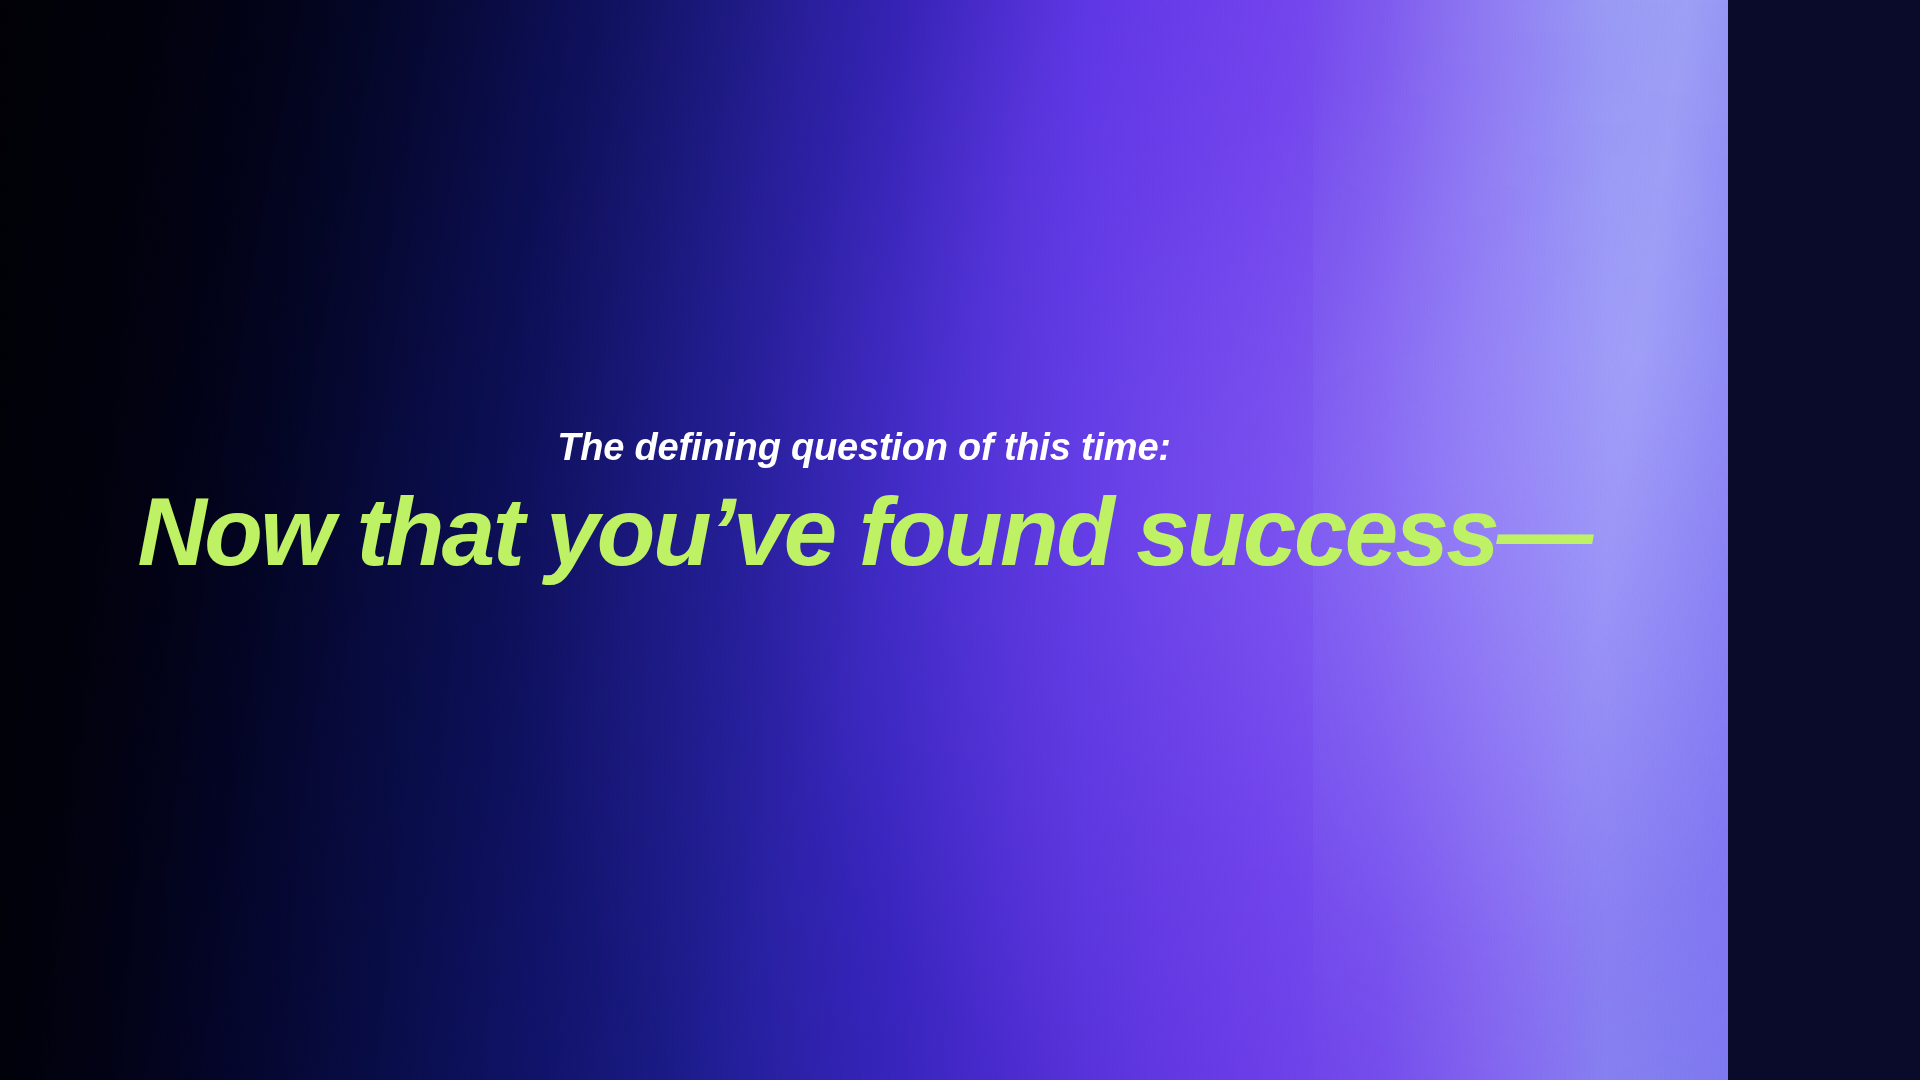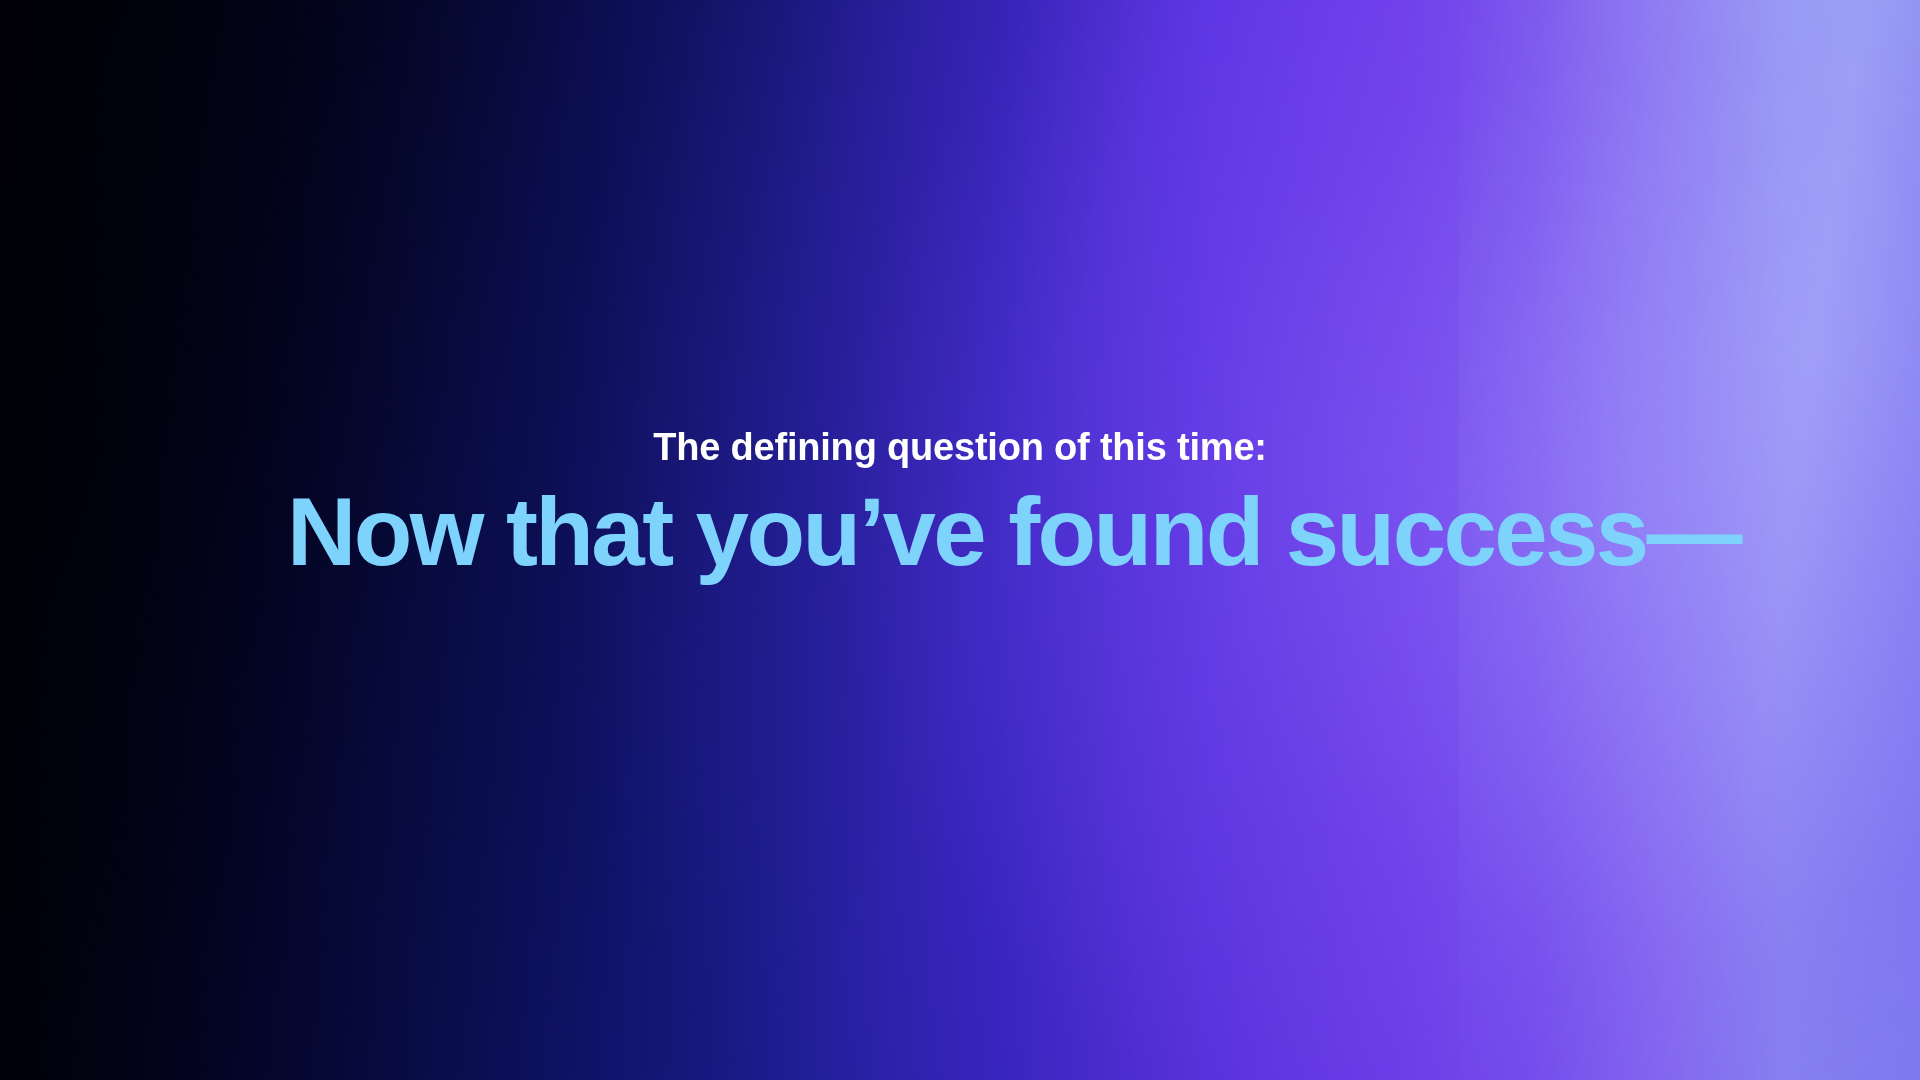--- a/index.html
+++ b/index.html
@@ -12,26 +12,27 @@
   }
 
   body {
     font-family: "Liberation Sans", sans-serif;
     background: #0a0a2a;
   }
 
   
   .slide {
     position: relative;
-    width: 1920px;
+    width: 1728px;
     height: 1080px;
     overflow: hidden;
     display: flex;
     align-items: center;
     justify-content: center;
+    font-style: italic;
   }
 
   
   
   .bg-base {
     position: absolute;
     inset: 0;
     background: linear-gradient(
       90deg,
       #010108   0%,
@@ -131,22 +132,21 @@
     margin: 0 0 16px 0;
     white-space: nowrap;
   }
 
   .headline {
     margin: 0;
     font-size: 96px;
     font-weight: 800;
     line-height: 93px;
     letter-spacing: -2.6px;
-    color: #7dd3fc;
-    text-align: right;
+    color: #bef264;
   }
 
   .headline .hl-line {
     display: block;
     white-space: nowrap;
   }
 </style>
 </head>
 <body>
 

